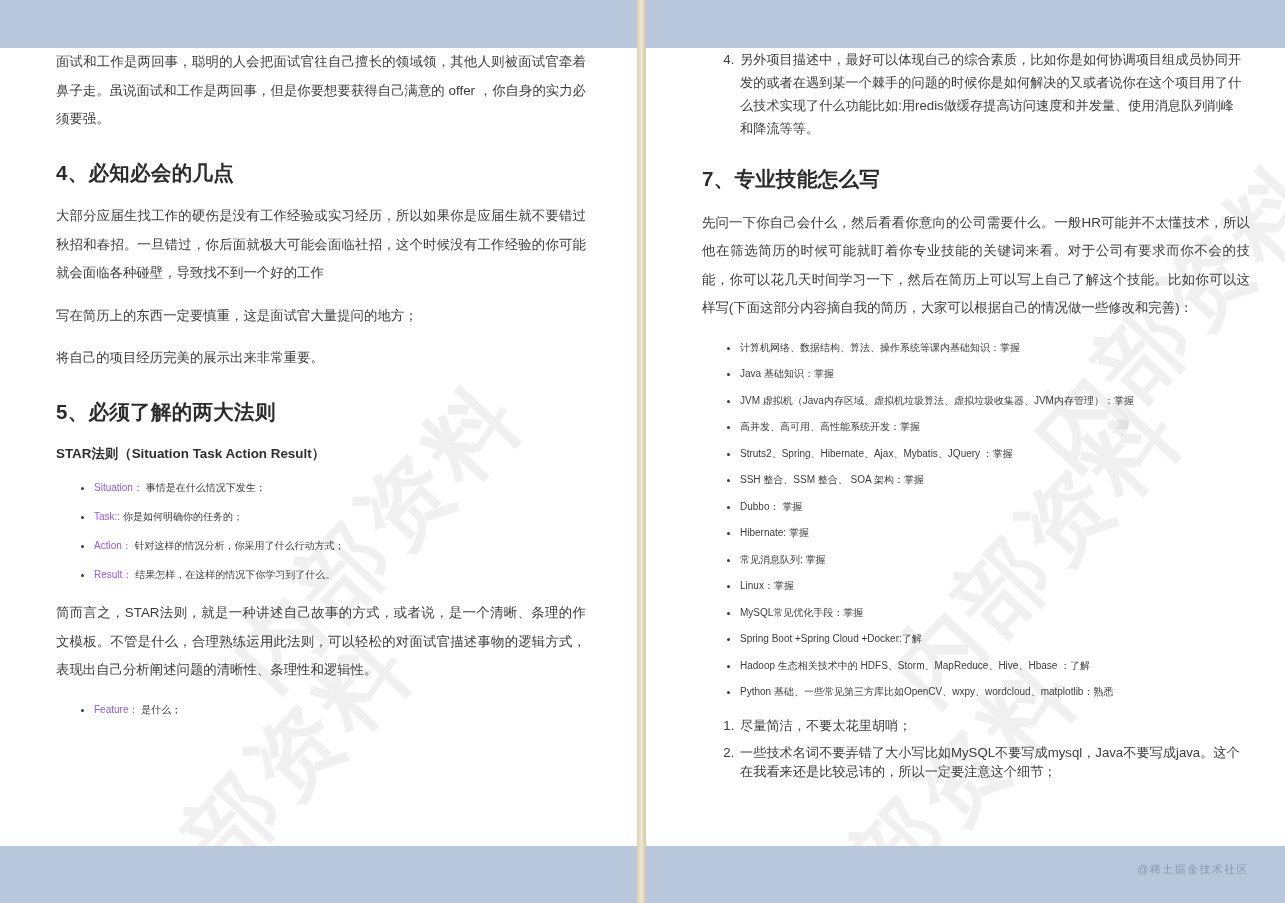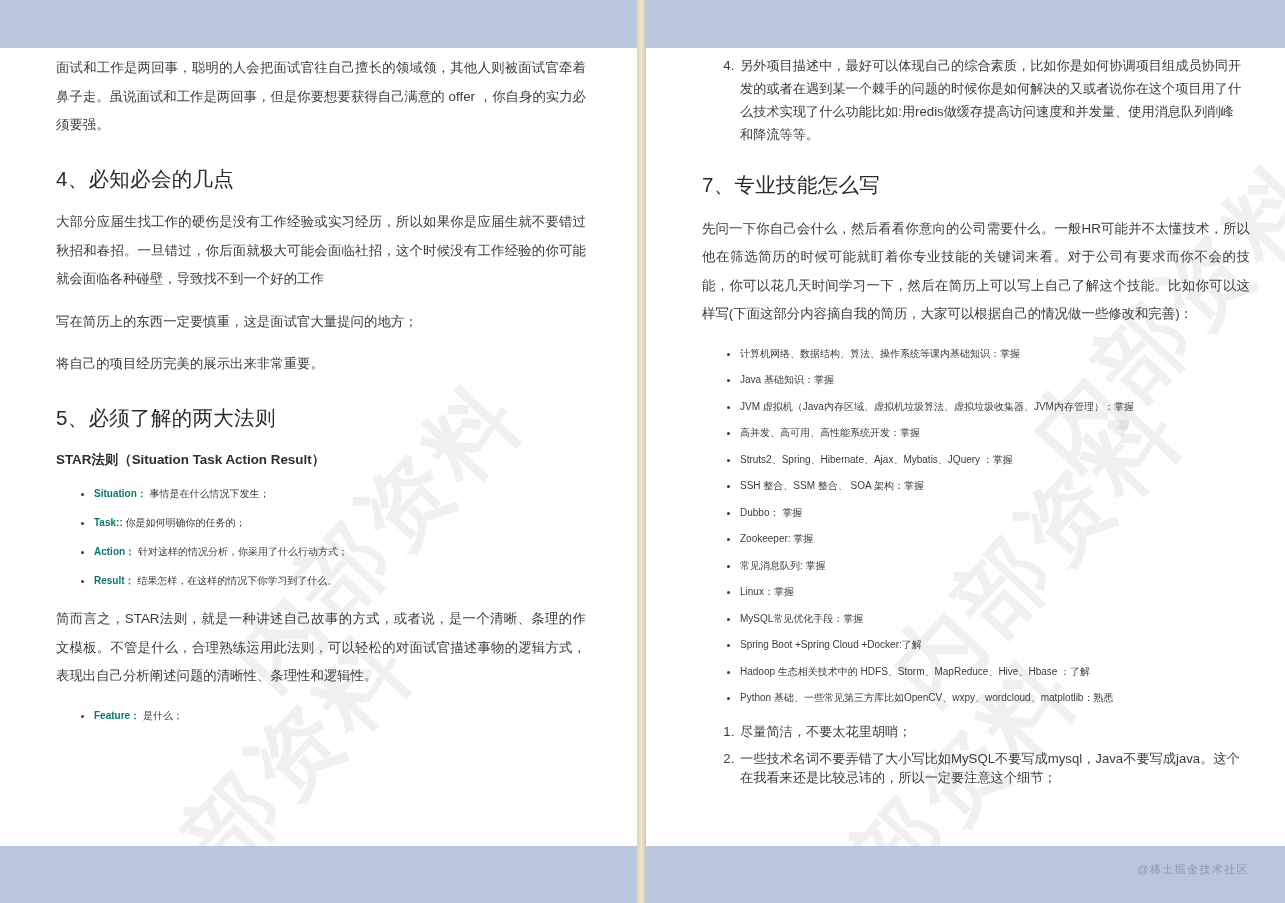--- a/index.html
+++ b/index.html
@@ -69,31 +69,31 @@
   }
   .wm-l1 { left: 205px; top: 585px; transform: rotate(-47deg); }
   .wm-l2 { left: 95px;  top: 835px; transform: rotate(-47deg); }
   .wm-r1 { left: 865px; top: 600px; transform: rotate(-47deg); }
   .wm-r2 { left: 760px; top: 860px; transform: rotate(-47deg); }
   .wm-r3 { left: 1005px; top: 365px; transform: rotate(-47deg); }
 
   
   .col {
     position: absolute;
-    top: 6px;
+    top: 0;
     height: 798px;
     z-index: 3;
   }
   .col.left  { left: 56px;  width: 530px; }
   .col.right { left: 702px; width: 548px; }
 
   
   h2.sec {
     font-size: 20.5px;
-    font-weight: 400;
+    font-weight: 700;
     color: #2b2b2b;
     margin: 26px 0 16px 0;
     letter-spacing: 0.3px;
     line-height: 1.3;
   }
   p.para {
     font-size: 13.4px;
     line-height: 28.5px;
     margin: 0 0 14px 0;
     color: #3c3c3c;
@@ -126,21 +126,21 @@
     list-style: decimal;
   }
   ol.num > li {
     font-size: 13.2px;
     line-height: 19.5px;
     margin: 0 0 7px 0;
     color: #3c3c3c;
     padding-left: 2px;
   }
   ol.num.loose > li { line-height: 23px; margin-bottom: 8px; }
-  b.kw { font-weight: 700; color: #0f766e; }
+  b.kw { font-weight: 400; color: #8b5cf6; }
 
   
   .topfrag { margin-top: 9px; }
 
   
   #attrib {
     position: absolute;
     right: 36px;
     top: 862px;
     font-size: 11px;
@@ -223,21 +223,21 @@
       <p class="para">先问一下你自己会什么，然后看看你意向的公司需要什么。一般HR可能并不太懂技术，所以他在筛选简历的时候可能就盯着你专业技能的关键词来看。对于公司有要求而你不会的技能，你可以花几天时间学习一下，然后在简历上可以写上自己了解这个技能。比如你可以这样写(下面这部分内容摘自我的简历，大家可以根据自己的情况做一些修改和完善)：</p>
 
       <ul class="bul tight">
         <li>计算机网络、数据结构、算法、操作系统等课内基础知识：掌握</li>
         <li>Java 基础知识：掌握</li>
         <li>JVM 虚拟机（Java内存区域、虚拟机垃圾算法、虚拟垃圾收集器、JVM内存管理）：掌握</li>
         <li>高并发、高可用、高性能系统开发：掌握</li>
         <li>Struts2、Spring、Hibernate、Ajax、Mybatis、JQuery ：掌握</li>
         <li>SSH 整合、SSM 整合、 SOA 架构：掌握</li>
         <li>Dubbo： 掌握</li>
-        <li>Zookeeper: 掌握</li>
+        <li>Hibernate: 掌握</li>
         <li>常见消息队列: 掌握</li>
         <li>Linux：掌握</li>
         <li>MySQL常见优化手段：掌握</li>
         <li>Spring Boot +Spring Cloud +Docker:了解</li>
         <li>Hadoop 生态相关技术中的 HDFS、Storm、MapReduce、Hive、Hbase ：了解</li>
         <li>Python 基础、一些常见第三方库比如OpenCV、wxpy、wordcloud、matplotlib：熟悉</li>
       </ul>
 
 
       <ol class="num">

